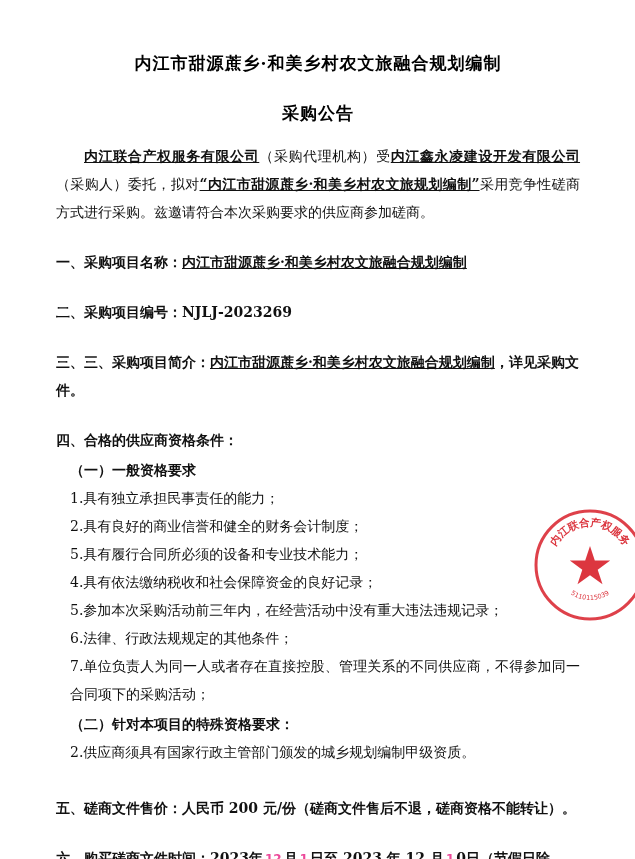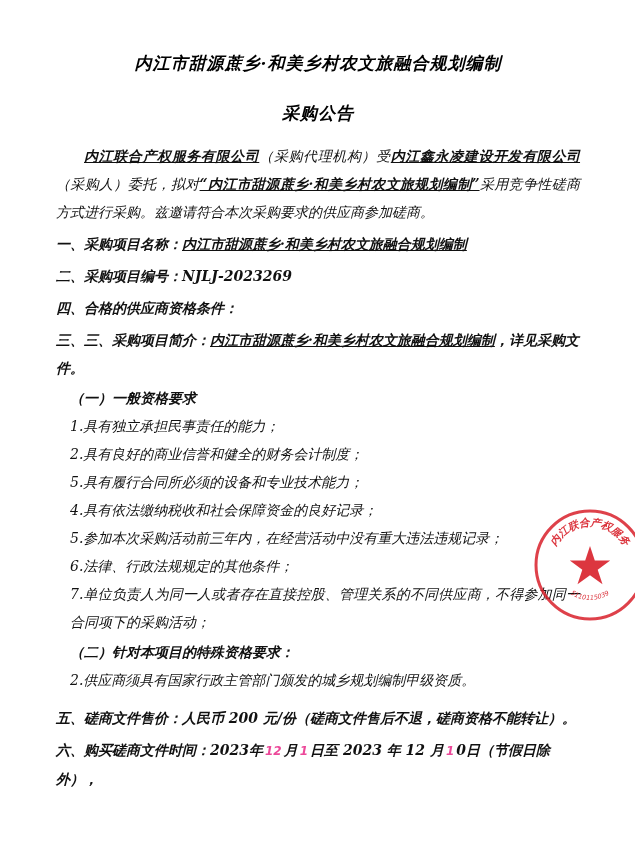--- a/index.html
+++ b/index.html
@@ -14,21 +14,20 @@
     color: #111111;
     position: relative;
     overflow: hidden;
   }
   .page {
     position: relative;
     width: 635px;
     height: 859px;
     padding: 0;
     box-sizing: border-box;
-    font-style: italic;
   }
   .content {
     position: absolute;
     left: 56px;
     top: 48px;
     width: 524px;
   }
   .title-line {
     text-align: center;
     font-weight: bold;
@@ -49,21 +48,21 @@
   }
   .para .u {
     text-decoration: underline;
     font-weight: bold;
     margin-top: 27px;
   }
   .sec {
     font-size: 14px;
     line-height: 28px;
     font-weight: bold;
-    margin-top: 4px;
+    margin-top: 22px;
   }
   .sec .u {
     text-decoration: underline;
     font-weight: bold;
   }
   .subhead {
     font-size: 14px;
     line-height: 28px;
     margin-top: 2px;
     padding-left: 14px;
@@ -123,25 +122,25 @@
     </div>
 
     <div class="sec">
       <span>一、采购项目名称：</span><span class="u">内江市甜源蔗乡·和美乡村农文旅融合规划编制</span>
     </div>
 
     <div class="sec">
       <span>二、采购项目编号：</span><span>NJLJ-2023269</span>
     </div>
 
-    <div class="sec">四、合格的供应商资格条件：</div>
-
     <div class="sec">
       <span>三、三、采购项目简介：</span><span class="u">内江市甜源蔗乡·和美乡村农文旅融合规划编制</span><span>，详见采购文件。</span>
     </div>
+
+    <div class="sec">四、合格的供应商资格条件：</div>
 
     <div class="subhead">（一）一般资格要求</div>
 
     <div class="item">1.具有独立承担民事责任的能力；</div>
     <div class="item">2.具有良好的商业信誉和健全的财务会计制度；</div>
     <div class="item">5.具有履行合同所必须的设备和专业技术能力；</div>
     <div class="item">4.具有依法缴纳税收和社会保障资金的良好记录；</div>
     <div class="item">5.参加本次采购活动前三年内，在经营活动中没有重大违法违规记录；</div>
     <div class="item">6.法律、行政法规规定的其他条件；</div>
     <div class="item">7.单位负责人为同一人或者存在直接控股、管理关系的不同供应商，不得参加同一合同项下的采购活动；</div>

